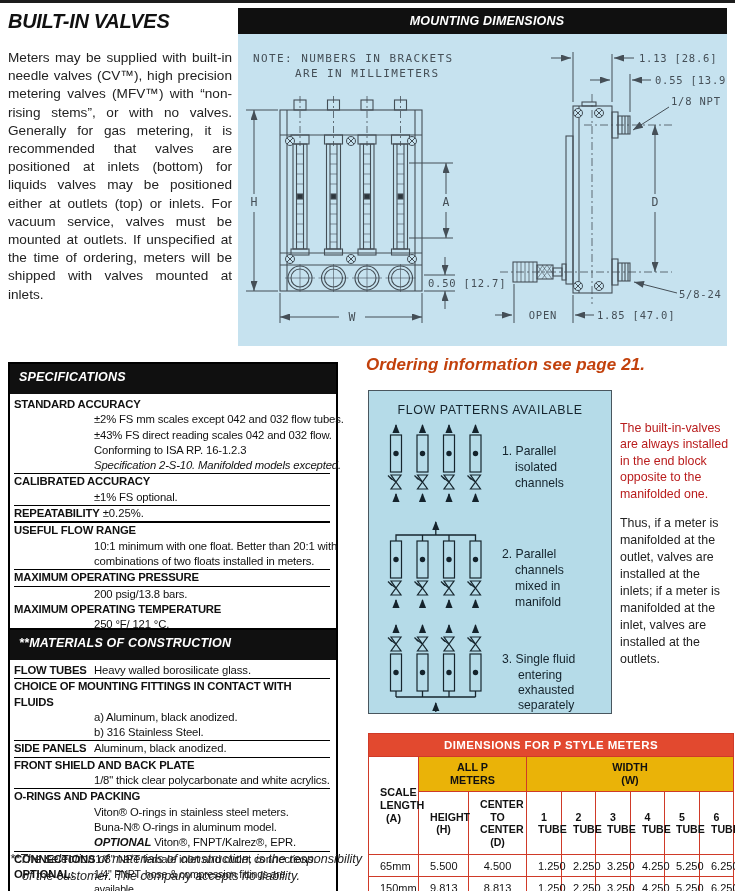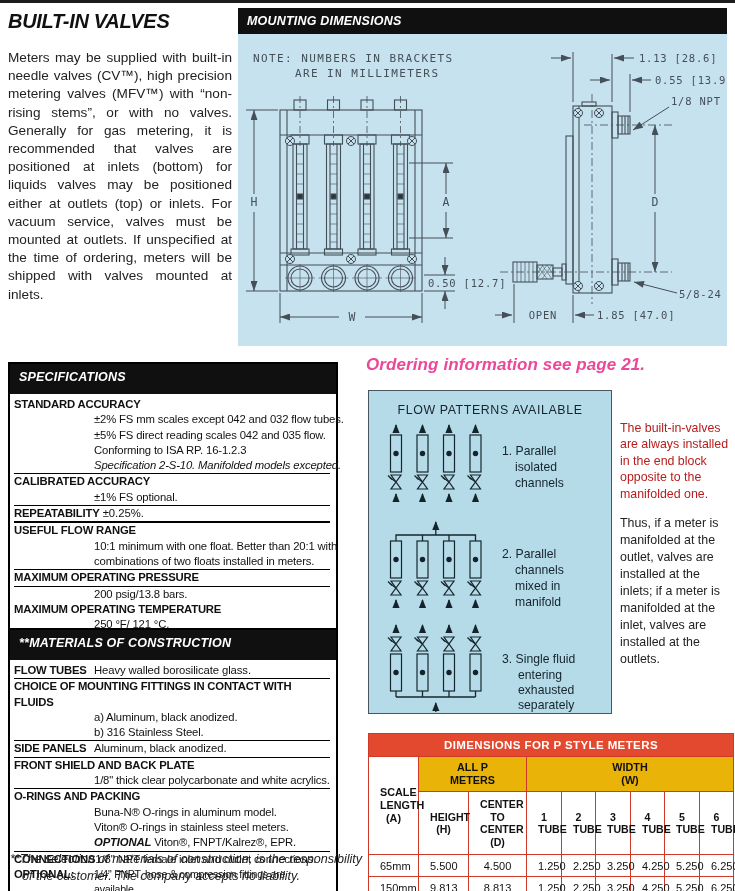--- a/index.html
+++ b/index.html
@@ -11,21 +11,21 @@
   .article{position:absolute;left:8px;top:10px;width:224px;}
   .article h1{margin:0;font-size:20px;font-style:italic;font-weight:bold;letter-spacing:-.3px;color:#111;}
   .article p{margin:16px 0 0 0;font-size:13.6px;line-height:18.2px;text-align:justify;color:#222;}
 
   
   .barbox{position:absolute;}
   .blackbar{background:#101010;color:#fff;font-size:12.5px;font-weight:bold;font-style:italic;
             line-height:26px;padding-left:9px;letter-spacing:.2px;}
 
   
-  .mount{left:238px;top:8px;width:489px;height:338px;}
+  .mount{left:238px;top:8px;width:489px;height:338px;text-align:center;}
   .mount .drawarea{position:absolute;left:0;top:26px;width:489px;height:312px;background:#c6e2ef;}
   .dimtxt{font:10.5px "DejaVu Sans Mono",monospace;letter-spacing:.8px;fill:#454f57;}
   .notetxt{font:11px "DejaVu Sans Mono",monospace;letter-spacing:1.4px;fill:#454f57;}
   .biglbl{font:11.5px "DejaVu Sans Mono",monospace;fill:#454f57;}
 
   
   .databox{position:absolute;left:8px;width:330px;border:2px solid #000;background:#fff;box-sizing:border-box;}
   .databox .blackbar{height:30px;}
   .specbody{padding:3px 6px 5px 4px;font-size:11.3px;line-height:15.3px;color:#111;}
   .sp-title{font-weight:bold;letter-spacing:-.2px;}
@@ -36,21 +36,21 @@
   .inlinerow b{letter-spacing:-.2px;}
   .matrow{display:flex;}
   .matlbl{font-weight:bold;letter-spacing:-.2px;flex:0 0 80px;}
   .matval{flex:1;letter-spacing:-.1px;}
   .fit{font-size:10.6px;letter-spacing:-.25px;}
   .footnote{position:absolute;left:8px;top:851px;width:352px;font-size:12.6px;line-height:16.5px;
             font-style:italic;color:#222;white-space:pre-line;text-indent:-12px;padding-left:14px;}
 
   
   .ordering{position:absolute;left:366px;top:355px;width:366px;font-size:17px;font-weight:bold;
-            font-style:italic;color:#ec4899;letter-spacing:.1px;}
+            font-style:italic;color:#c2410c;letter-spacing:.1px;}
   .flowbox{position:absolute;left:368px;top:390px;width:242px;height:322px;background:#b5dbe8;
            border:1px solid #49565e;box-sizing:content-box;}
   .flowtxt{font:12.2px "Liberation Sans",sans-serif;fill:#14232c;}
   .flowtitle{font:12.4px "Liberation Sans",sans-serif;letter-spacing:.6px;fill:#14232c;}
   .sidenote{position:absolute;left:620px;top:420px;width:113px;font-size:12.4px;line-height:16.4px;}
   .rednote{color:#b91c1c;}
   .blacknote{color:#222;margin-top:13px;line-height:17px;}
 
   
   .dimtable{position:absolute;left:368px;top:733px;width:365px;border-collapse:collapse;table-layout:fixed;}
@@ -240,21 +240,21 @@
         <text class="dimtxt" x="359" y="285">1.85 [47.0]</text>
       </svg>
     </div>
   </div>
 
   <div class="databox" style="top:362px;">
     <div class="blackbar">SPECIFICATIONS</div>
     <div class="specbody">
       <div class="sp-title">STANDARD ACCURACY</div>
       <div class="sp-val">±2% FS mm scales except 042 and 032 flow tubes.</div>
-      <div class="sp-val">±5% FS direct reading scales 042 and 035 flow.</div>
+      <div class="sp-val">±43% FS direct reading scales 042 and 032 flow.</div>
       <div class="sp-val">Conforming to ISA RP. 16-1.2.3</div>
       <div class="sp-val sp-it rule">Specification 2-S-10. Manifolded models excepted.</div>
       <div class="sp-title">CALIBRATED ACCURACY</div>
       <div class="sp-val rule">±1% FS optional.</div>
       <div class="inlinerow rule2">
         <b>REPEATABILITY</b>
         <span> </span>
         <span>±0.25%.</span>
       </div>
       <div class="sp-title">USEFUL FLOW RANGE</div>
@@ -277,22 +277,22 @@
       <div class="sp-title">CHOICE OF MOUNTING FITTINGS IN CONTACT WITH FLUIDS</div>
       <div class="sp-val">a)   Aluminum, black anodized.</div>
       <div class="sp-val rule">b)  316 Stainless Steel.</div>
       <div class="matrow rule">
         <span class="matlbl">SIDE PANELS</span>
         <span class="matval">Aluminum, black anodized.</span>
       </div>
       <div class="sp-title">FRONT SHIELD AND BACK PLATE</div>
       <div class="sp-val rule">1/8" thick clear polycarbonate and white acrylics.</div>
       <div class="sp-title">O-RINGS AND PACKING</div>
+      <div class="sp-val">Viton® O-rings in stainless steel meters.</div>
       <div class="sp-val">Buna-N® O-rings in aluminum model.</div>
-      <div class="sp-val">Viton® O-rings in stainless steel meters.</div>
       <div class="sp-val rule"><b class="sp-it">OPTIONAL</b> <span>Viton®, FNPT/Kalrez®, EPR.</span></div>
       <div class="matrow">
         <span class="matlbl">CONNECTIONS</span>
         <span class="matval">1/8" NPT female inlet and outlet connections.</span>
       </div>
       <div class="matrow">
         <span class="matlbl">OPTIONAL:</span>
         <span class="matval fit">1/4" FNPT, hose &amp; compression fittings are available.</span>
       </div>
     </div>

